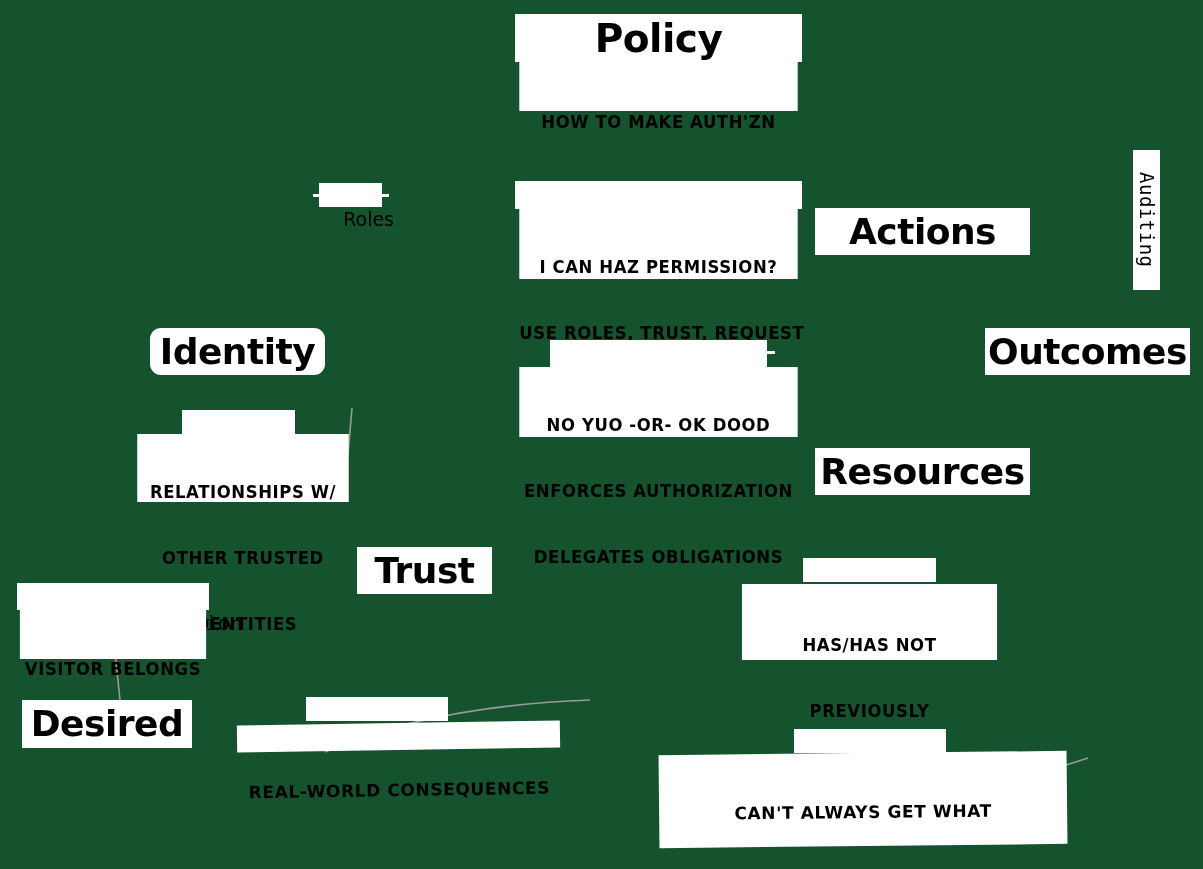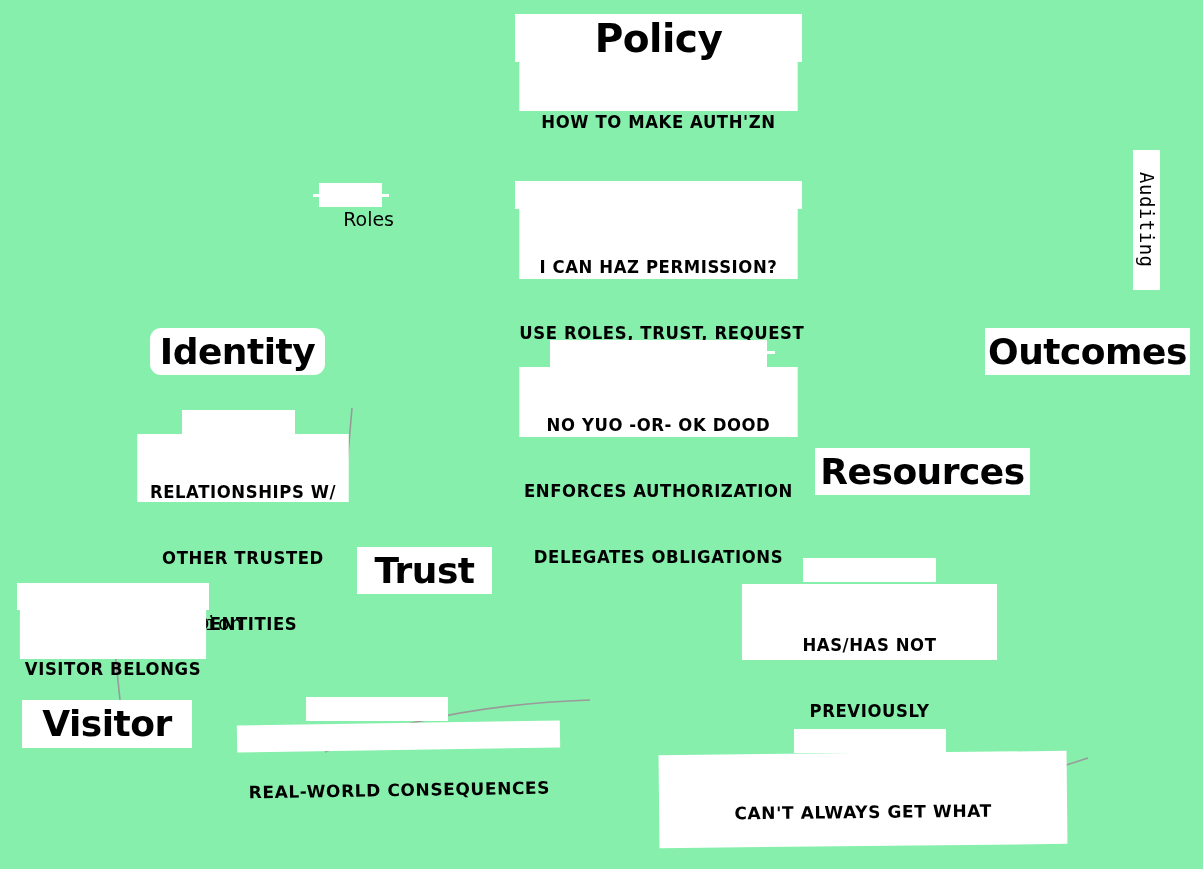--- a/index.html
+++ b/index.html
@@ -4,21 +4,21 @@
 <style>
   html, body {
     margin: 0;
     padding: 0;
     background: #000000;
   }
   #canvas {
     position: relative;
     width: 1203px;
     height: 869px;
-    background: #86efac;
+    background: #14532d;
     overflow: hidden;
     font-family: "Liberation Sans", sans-serif;
   }
   .box {
     position: absolute;
     background: #ffffff;
     color: #000000;
     box-sizing: border-box;
     text-align: center;
     white-space: pre;
@@ -103,20 +103,23 @@
 
   <div class="box hdr-mono" style="left:515px; top:181px; width:287px; height:28px; line-height:28px;">
     <span>Authorization</span>
   </div>
   <div class="box hand" style="left:515px; top:209px; width:287px; height:70px; padding-top:3px;">
     <span class="hand-line">I CAN HAZ PERMISSION?</span>
     <span class="hand-line">USE ROLES, TRUST, REQUEST</span>
     <span class="hand-line">TO IMPLEMENT POLICY</span>
   </div>
 
+  <div class="box concept" style="left:815px; top:208px; width:215px; height:47px; font-size:36px;">
+    <span>Actions</span>
+  </div>
 
   <div class="box hdr-mono vert" style="left:1133px; top:150px; width:27px; height:140px; font-size:19px; line-height:27px; display:flex; align-items:center; justify-content:center;">
     <span>Auditing</span>
   </div>
 
   <div class="box concept rounded" style="left:150px; top:328px; width:175px; height:47px; font-size:36px;border-radius:11px;">
     <span>Identity</span>
   </div>
 
   <div class="box hdr-mono" style="left:550px; top:340px; width:217px; height:27px; line-height:27px;">
@@ -161,21 +164,21 @@
 
   <div class="box hdr-mono" style="left:17px; top:583px; width:192px; height:27px; line-height:27px; font-size:20px;">
     <span>Authentication</span>
   </div>
   <div class="box hand" style="left:17px; top:610px; width:192px; height:49px; padding-top:4px;">
     <span class="hand-line">VISITOR BELONGS</span>
     <span class="hand-line">TO IDENTITY?</span>
   </div>
 
   <div class="box concept" style="left:22px; top:700px; width:170px; height:48px; font-size:36px;">
-    <span>Visitor</span>
+    <span>Desired</span>
   </div>
 
   <div class="box hdr-sans" style="left:306px; top:697px; width:142px; height:24px; font-size:19px; line-height:24px;">
     <span>Accountability</span>
   </div>
   <div class="box hand" style="left:237px; top:723px; width:323px; height:27px; line-height:27px; transform: rotate(-0.9deg);">
     <span class="hand-line">REAL-WORLD CONSEQUENCES</span>
   </div>
 
   <div class="box hdr-sans" style="left:794px; top:729px; width:152px; height:24px; font-size:19px; line-height:24px;">

